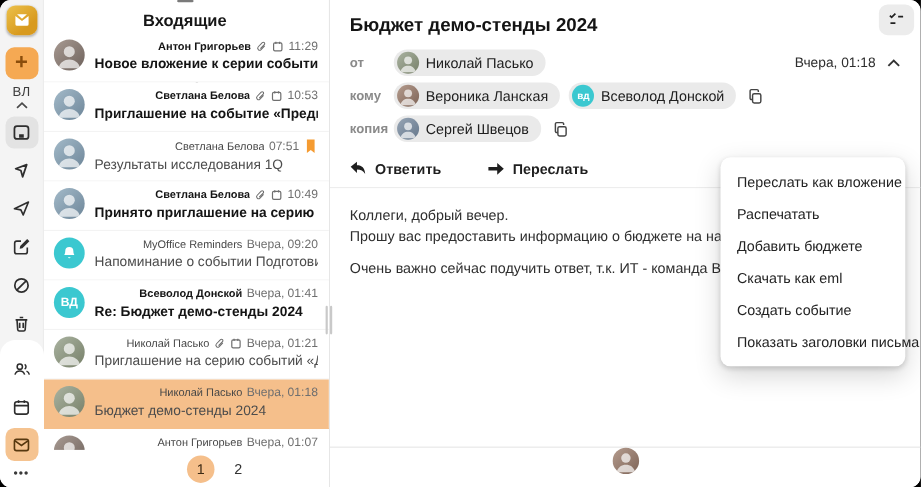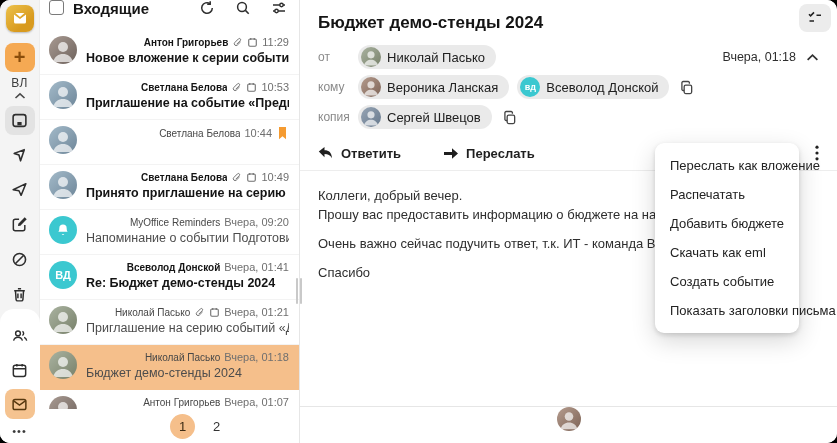--- a/index.html
+++ b/index.html
@@ -30,21 +30,21 @@
   .appbar .icon.sel { background:#e3e3e3; }
   .appbar-bottom { margin-top:auto; width:40px; background:#fff; border-radius:14px 14px 0 0;
     display:flex; flex-direction:column; align-items:center; padding:8px 0 6px; }
   .appbar-bottom .icon { margin-top:4px; }
   .mail-active { background:#f5c390; border-radius:50%; }
   .more-dots { font-size:11px; color:#3a3a3a; letter-spacing:1px; margin-top:6px; }
 
   
   .listpane { width:260px; flex:0 0 260px; background:#fff; border-right:1px solid #e6e6e6;
     position:relative; overflow:hidden; }
-  .list-header { height:30px; display:flex; align-items:flex-start; padding:0 12px 0 9px; gap:9px; }
+  .list-header { height:30px; display:flex; align-items:center; padding:0 12px 0 9px; gap:9px;flex-direction:column; }
   .cbx { width:15px; height:15px; border:1.6px solid #7a7a7a; border-radius:3px; cursor:pointer; }
   .list-title { font-size:15px; font-weight:700; color:#161616; flex:1; }
   .list-header .hicon { color:#2e2e2e; cursor:pointer; margin-left:11px; }
   .rows { position:absolute; top:30px; left:0; right:0; bottom:0; }
   .row { height:45px; display:flex; padding:6px 10px 0 9px; gap:9px; cursor:pointer;
     border-bottom:1px solid #f3f3f3; background:#fff; }
   .row.selected { background:#f5bf8b; border-bottom-color:#f5bf8b; }
   .avatar { width:28px; height:28px; border-radius:50%; flex:0 0 28px;
     display:flex; align-items:center; justify-content:center; overflow:hidden; color:#fff; }
   .av-photo1 { background:linear-gradient(135deg,#a89a92,#6e625c); }
@@ -64,21 +64,21 @@
     display:flex; align-items:center; justify-content:center; font-size:13px; cursor:pointer; }
   .page-n { font-size:13px; color:#333; cursor:pointer; }
 
   
   .reader { flex:1; position:relative; background:#fff; display:flex; flex-direction:column; }
   .r-subject { font-size:17px; font-weight:700; color:#141414; padding:13px 60px 10px 18px; }
   .tasks-btn { position:absolute; top:4px; right:6px; width:32px; height:28px; border-radius:8px;
     background:#ececec; display:flex; align-items:center; justify-content:center; cursor:pointer; color:#222; }
   .meta { padding:2px 18px 4px; }
   .meta-row { display:flex; align-items:center; margin-bottom:6px; }
-  .meta-label { width:40px; font-size:12px; color:#8a8a8a; flex:0 0 40px; }
+  .meta-label { width:40px; font-size:12px; color:#8a8a8a; flex:0 0 40px;font-weight:bold; }
   .chip { display:flex; align-items:center; gap:6px; background:#eaeaea; border-radius:13px;
     padding:2px 11px 2px 3px; margin-right:8px; cursor:pointer; }
   .chip-av { width:20px; height:20px; border-radius:50%; display:flex; align-items:center;
     justify-content:center; color:#fff; overflow:hidden; }
   .chip-av.teal { background:#3bc8d0; font-size:9px; font-weight:700; }
   .chip-name { font-size:13px; color:#202020; white-space:nowrap; }
   .copy-ic { color:#444; cursor:pointer; margin-left:2px; }
   .meta-right { margin-left:auto; display:flex; align-items:center; gap:10px; }
   .meta-time { font-size:12.5px; color:#2e2e2e; }
   .toolbar { display:flex; align-items:center; padding:10px 18px 9px; gap:42px;
@@ -90,21 +90,21 @@
   .body { padding:16px 18px; font-size:13px; color:#2e2e2e; line-height:1.45; flex:1; }
   .body .bline { min-height:19px; white-space:pre-wrap; }
   .body .gap { height:10px; }
   .quickbar { border-top:1px solid #e6e6e6; height:37px; display:flex; align-items:center;
     gap:10px; padding:0 18px; cursor:text;flex-direction:column; }
   .qavatar { width:24px; height:24px; border-radius:50%; flex:0 0 24px; overflow:hidden;
     background:linear-gradient(135deg,#b59c8e,#7d6356); display:flex; align-items:center; justify-content:center; }
   .qtext { font-size:13px; color:#8a8a8a; }
 
   
-  .ctx-menu { position:absolute; left:355px; top:143px; width:144px; background:#fff;
+  .ctx-menu { position:absolute; left:355px; top:143px; width:168px; background:#fff;
     border-radius:9px; box-shadow:0 2px 5px rgba(0,0,0,.14), 0 8px 24px rgba(0,0,0,.16);
     padding:8px 0; z-index:20; }
   .ctx-item { font-size:13px; color:#232323; padding:7px 15px; white-space:nowrap; cursor:pointer; }
 
   .pane-handle { position:absolute; left:-4px; top:278px; width:7px; height:26px;
     display:flex; gap:2px; z-index:5; }
   .pane-handle i { width:2px; height:100%; background:#c9c9c9; border-radius:2px; }
 </style>
 </head>
 <body>
@@ -267,27 +267,28 @@
       <div class="row">
         <div class="avatar av-photo2">
             <svg width="28" height="28" viewBox="0 0 28 28">
               <circle cx="14" cy="11" r="5" fill="#ffffffb0"></circle>
               <path d="M4 26c1.6-5.5 5.4-8 10-8s8.4 2.5 10 8z" fill="#ffffffb0"></path>
             </svg>
           </div>
         <div class="row-main">
           <div class="row-top">
               <span class="row-name">Светлана Белова</span>
-            <span class="row-time">10:44</span>
+            <span class="row-time">07:51</span>
             <span>
                 <svg width="13" height="14" viewBox="0 0 14 16">
                   <path d="M3 1h8v14l-4-3.2L3 15z" fill="#f59b31"></path>
                 </svg>
               </span>
             </div>
+          <div class="row-sub">Результаты исследования 1Q</div>
         </div>
       </div>
 
       <div class="row unread">
         <div class="avatar av-photo2">
             <svg width="28" height="28" viewBox="0 0 28 28">
               <circle cx="14" cy="11" r="5" fill="#ffffffb0"></circle>
               <path d="M4 26c1.6-5.5 5.4-8 10-8s8.4 2.5 10 8z" fill="#ffffffb0"></path>
             </svg>
           </div>
@@ -522,21 +523,20 @@
         </span>
       </div>
     </div>
 
     <div class="body">
       <div class="bline">Коллеги, добрый вечер.</div>
       <div class="bline">Прошу вас предоставить информацию о бюджете на наши демонстраци</div>
       <div class="gap"></div>
       <div class="bline">Очень важно сейчас подучить ответ, т.к. ИТ - команда Всеволода, уже</div>
       <div class="gap"></div>
-      <div class="bline">Спасибо</div>
     </div>
 
     <div class="quickbar">
       <div class="qavatar">
           <svg width="24" height="24" viewBox="0 0 28 28">
             <circle cx="14" cy="11" r="5" fill="#ffffffb0"></circle>
             <path d="M4 26c1.6-5.5 5.4-8 10-8s8.4 2.5 10 8z" fill="#ffffffb0"></path>
           </svg>
         </div>
       <div class="qtext">Ответить всем участникам</div>

